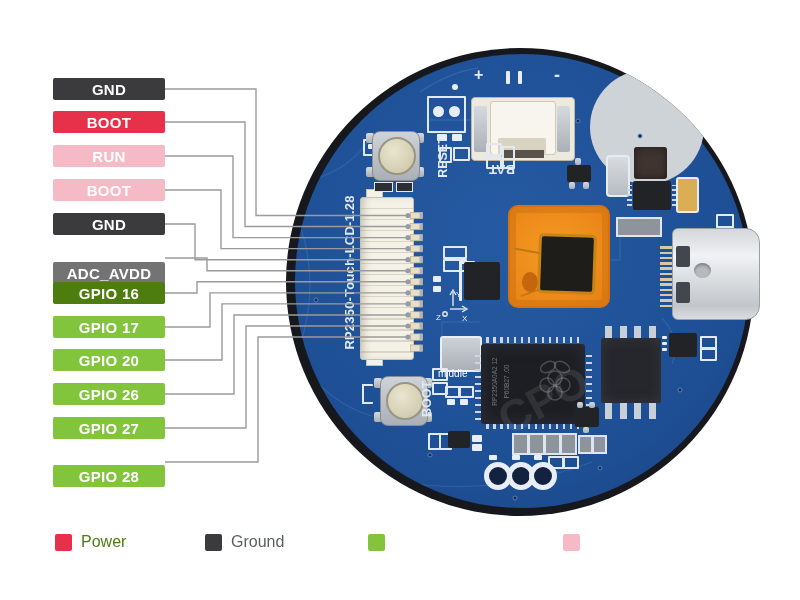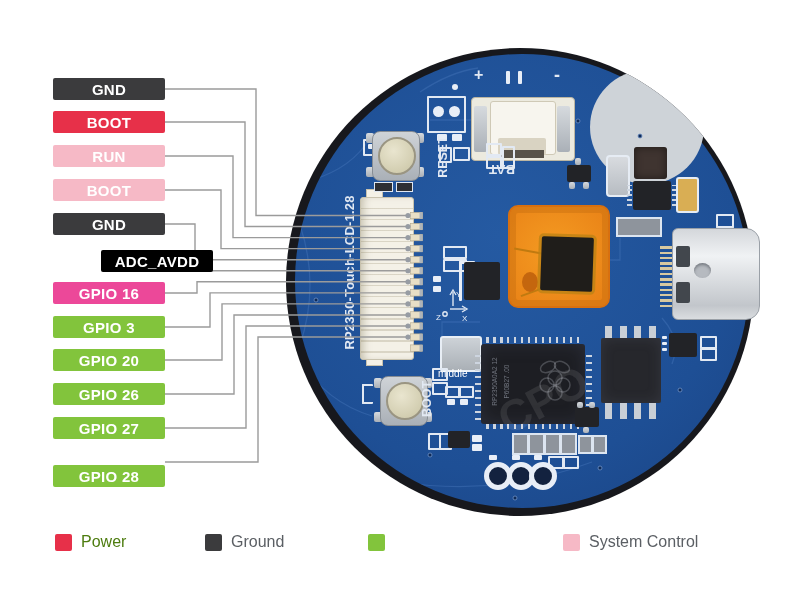--- a/index.html
+++ b/index.html
@@ -293,39 +293,38 @@
       <polyline points="165,462 258,462 258,337.05 408,337.05" fill="none" stroke="#9b9b9b" stroke-width="1.4"></polyline>
       <circle cx="408" cy="337.05" r="2.6" fill="#979ca3"></circle>
     </svg>
 
   <div id="pin-labels">
       <div class="pin-label" style="top: 78px; background: rgb(59, 59, 61);">GND</div>
       <div class="pin-label" style="top: 111px; background: rgb(231, 48, 73);">BOOT</div>
       <div class="pin-label" style="top: 145px; background: rgb(246, 185, 198);">RUN</div>
       <div class="pin-label" style="top: 179px; background: rgb(246, 185, 198);">BOOT</div>
       <div class="pin-label" style="top: 213px; background: rgb(59, 59, 61);">GND</div>
-      <div class="pin-label" style="top: 250px; background: #000000; margin-left: 48px;">ADC_AVDD</div>
-      <div class="pin-label" style="top: 282px; background: #ec4899; text-align: right;">GPIO 16</div>
-      <div class="pin-label" style="top: 316px; background: rgb(130, 196, 60);">GPIO 3</div>
+      <div class="pin-label" style="top: 262px; background: #737373;">ADC_AVDD</div>
+      <div class="pin-label" style="top: 282px; background: #4d7c0f; text-align: right;">GPIO 16</div>
+      <div class="pin-label" style="top: 316px; background: rgb(130, 196, 60);">GPIO 17</div>
       <div class="pin-label" style="top: 349px; background: rgb(130, 196, 60);">GPIO 20</div>
       <div class="pin-label" style="top: 383px; background: rgb(130, 196, 60);">GPIO 26</div>
       <div class="pin-label" style="top: 417px; background: rgb(130, 196, 60);">GPIO 27</div>
       <div class="pin-label" style="top: 465px; background: rgb(130, 196, 60);">GPIO 28</div>
     </div>
   <div id="legend">
       <div class="legend-item" style="left: 55px;">
       <span class="swatch" style="background: rgb(231, 48, 73);"></span>
       <span class="legend-text" style="color: #4d7c0f;">Power</span>
     </div>
       <div class="legend-item" style="left: 205px;">
       <span class="swatch" style="background: rgb(59, 59, 61);"></span>
       <span class="legend-text" style="color: rgb(91, 95, 100);">Ground</span>
     </div>
       <div class="legend-item" style="left: 368px;">
       <span class="swatch" style="background: rgb(130, 196, 60);"></span>
     </div>
       <div class="legend-item" style="left: 563px;">
       <span class="swatch" style="background: rgb(246, 185, 198);"></span>
-      <span class="legend-text" style="color: rgb(91, 95, 100);">System Control</span>
     </div>
     </div>
 
 </div>
 
 </body></html>

